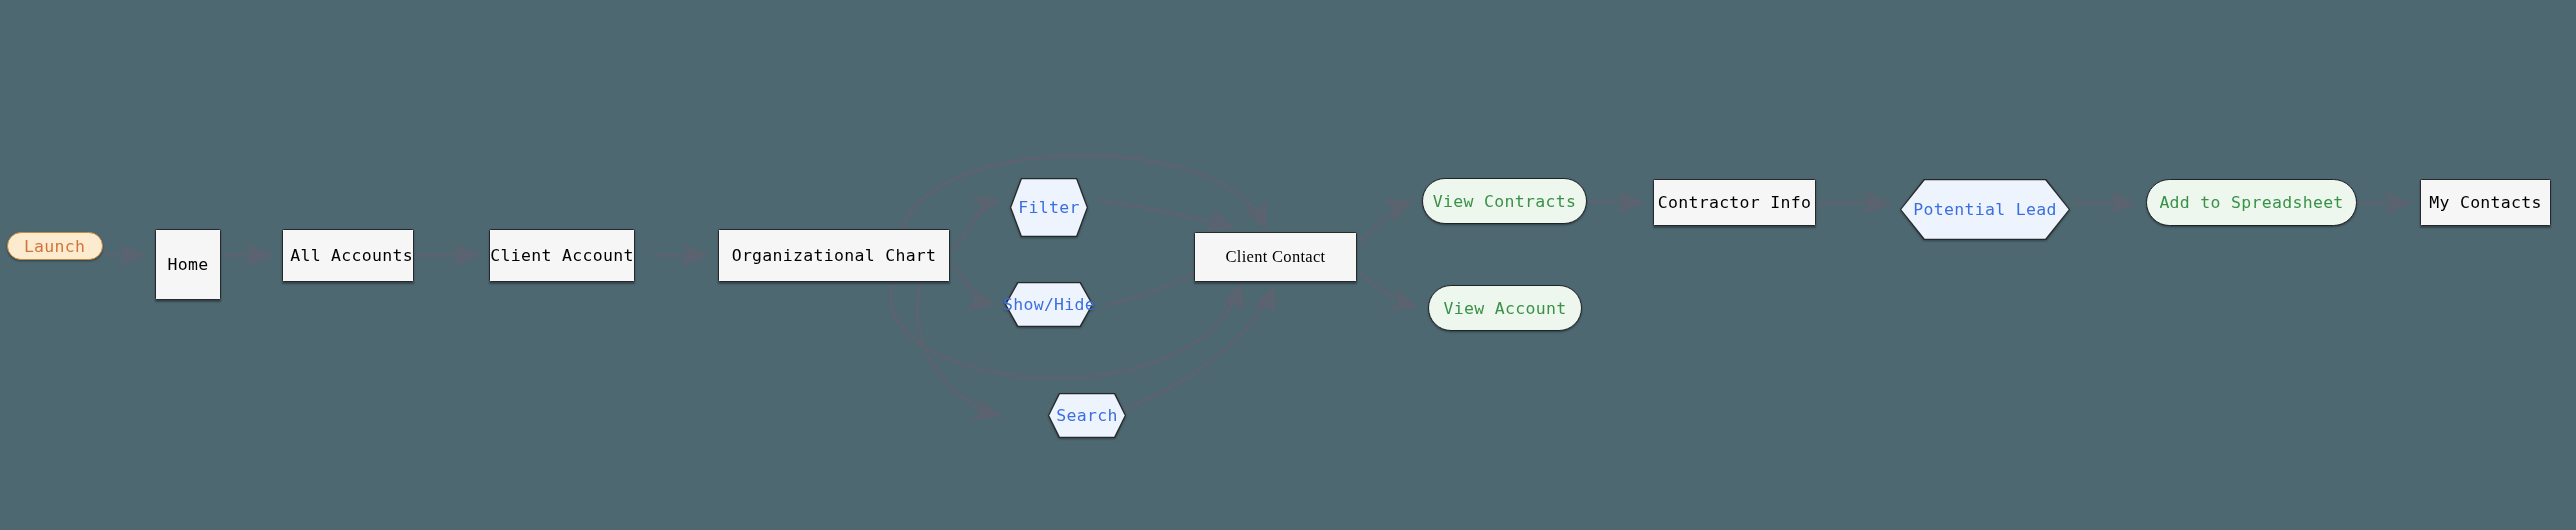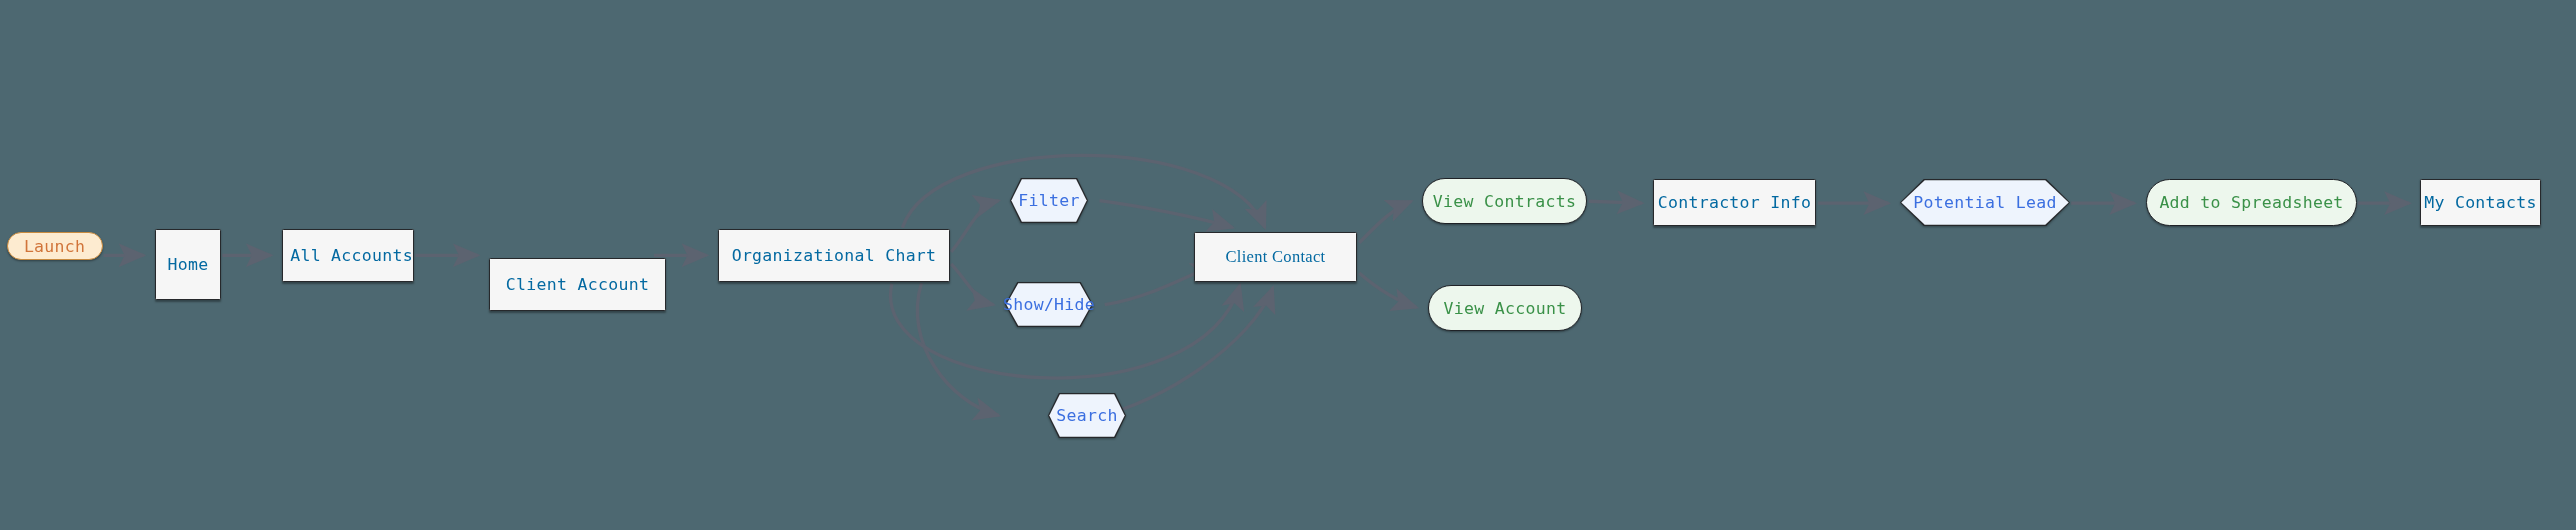--- a/index.html
+++ b/index.html
@@ -31,21 +31,21 @@
     white-space: nowrap;
     font-size: 16.5px;
     letter-spacing: 0.3px;
     text-align: center;
   }
   
   .shape-rect {
     background: #f6f6f6;
     border: 1.3px solid #26282b;
     border-radius: 1.3px;
-    color: #0369a1;
+    color: #000000;
     box-shadow: 0 1.3px 2px rgba(0,0,0,0.35);
   }
   
   .shape-stadium {
     border: 1.3px solid #26282b;
     border-radius: 659px;
     box-shadow: 0 1.3px 2px rgba(0,0,0,0.35);
   }
   .accent-orange {
     background: #fdebd0;
@@ -124,27 +124,27 @@
   <div id="nodes">
       <div class="node shape-stadium accent-orange" style="left: 6.6px; top: 232px; width: 96px; height: 28px;">
         <span class="nlabel">Launch</span>
       </div>
       <div class="node shape-rect" style="left: 155px; top: 229px; width: 66px; height: 71px;">
         <span class="nlabel">Home</span>
       </div>
       <div class="node shape-rect" style="left: 282px; top: 229px; width: 132px; height: 53px; justify-content: flex-end;">
         <span class="nlabel">All Accounts</span>
       </div>
-      <div class="node shape-rect" style="left: 489px; top: 229px; width: 177px; height: 53px; margin-top: 29px;">
+      <div class="node shape-rect" style="left: 489px; top: 229px; width: 146px; height: 53px;">
         <span class="nlabel">Client Account</span>
       </div>
       <div class="node shape-rect" style="left: 718px; top: 229px; width: 232px; height: 53px;">
         <span class="nlabel">Organizational Chart</span>
       </div>
-      <div class="node shape-hex" style="left: 1010px; top: 178px; width: 78px; height: 45px;">
+      <div class="node shape-hex" style="left: 1010px; top: 178px; width: 78px; height: 59px;">
         <span class="hexbg"></span>
         <span class="hexfg"></span>
         <span class="hexlabel">Filter</span>
       </div>
       <div class="node shape-hex" style="left: 1005px; top: 282px; width: 88px; height: 45px;">
         <span class="hexbg"></span>
         <span class="hexfg"></span>
         <span class="hexlabel">Show/Hide</span>
       </div>
       <div class="node shape-hex" style="left: 1048px; top: 393px; width: 78px; height: 45px;">
@@ -157,26 +157,26 @@
       </div>
       <div class="node shape-stadium accent-green" style="left: 1422px; top: 178px; width: 165px; height: 46px;">
         <span class="nlabel">View Contracts</span>
       </div>
       <div class="node shape-stadium accent-green" style="left: 1428px; top: 285px; width: 154px; height: 46px;">
         <span class="nlabel">View Account</span>
       </div>
       <div class="node shape-rect" style="left: 1653px; top: 179px; width: 163px; height: 47px;">
         <span class="nlabel">Contractor Info</span>
       </div>
-      <div class="node shape-hex" style="left: 1900px; top: 179px; width: 170px; height: 47px;">
+      <div class="node shape-hex" style="left: 1900px; top: 179px; width: 170px; height: 61px;">
         <span class="hexbg"></span>
         <span class="hexfg"></span>
         <span class="hexlabel">Potential Lead</span>
       </div>
       <div class="node shape-stadium accent-green" style="left: 2146px; top: 179px; width: 211px; height: 47px;">
         <span class="nlabel">Add to Spreadsheet</span>
       </div>
-      <div class="node shape-rect" style="left: 2420px; top: 179px; width: 121px; height: 47px;">
+      <div class="node shape-rect" style="left: 2420px; top: 179px; width: 131px; height: 47px;">
         <span class="nlabel">My Contacts</span>
       </div>
     </div>
 </div>
 
 
 </body></html>

